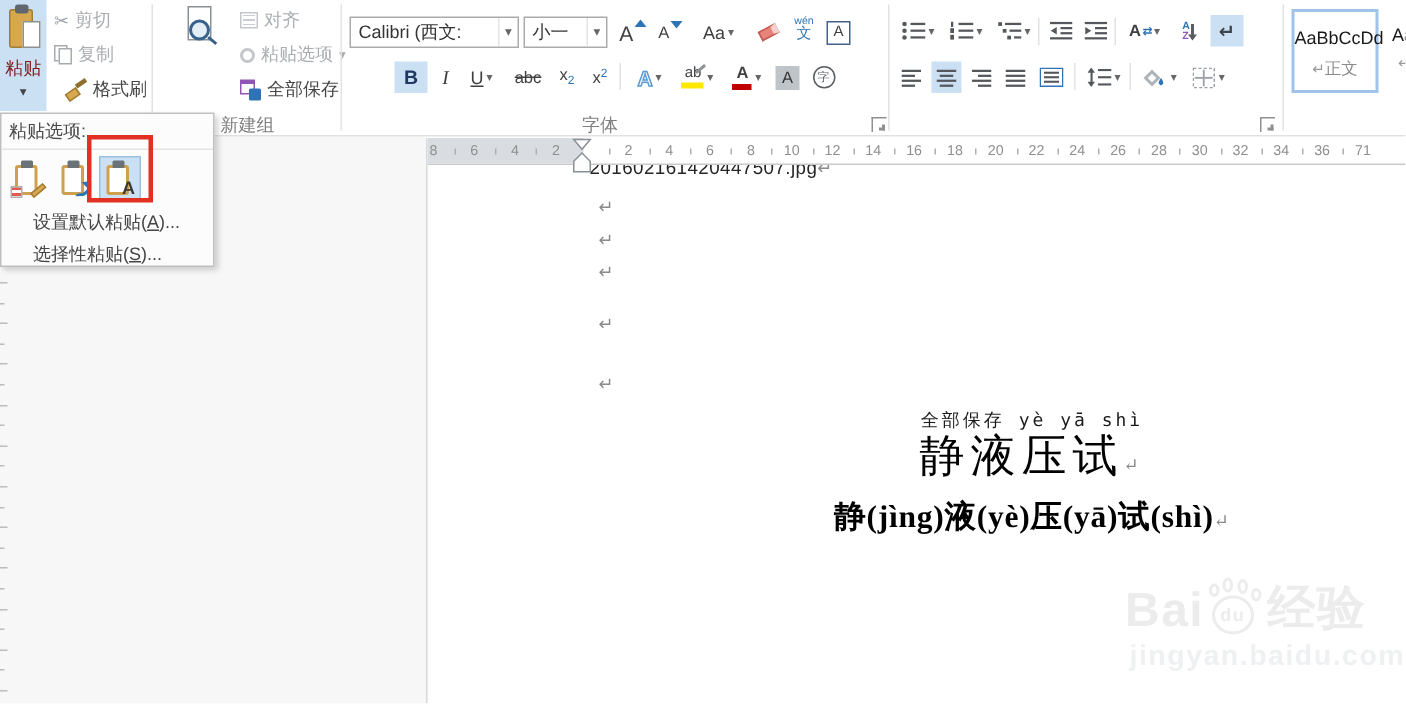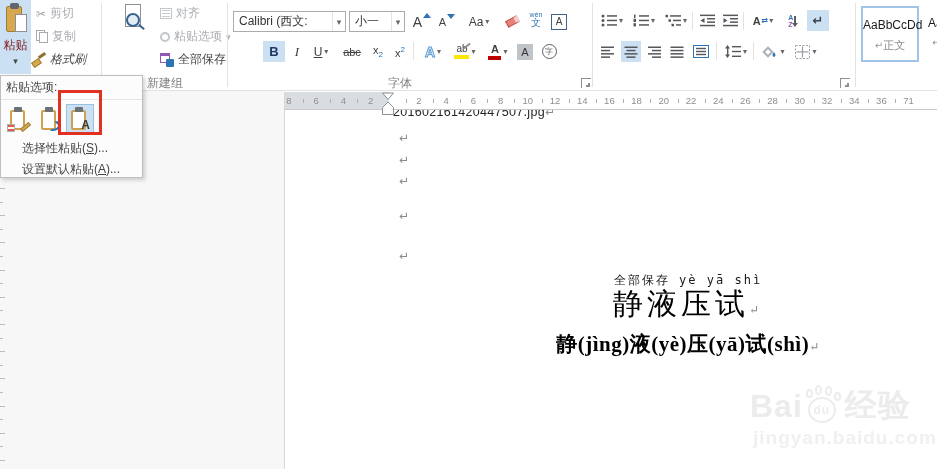--- a/index.html
+++ b/index.html
@@ -168,21 +168,21 @@
     <span class="glyph-gray">✂</span>
     <span>剪切</span>
   </div>
   <div class="sbtn disabled" style="left:36px; top:27px;">
     <span class="copy-ic">
         <i></i>
         <i></i>
       </span>
     <span>复制</span>
   </div>
-  <div class="sbtn" style="left:32px; top:50px;font-style:italic;">
+  <div class="sbtn" style="left:44px; top:50px;">
     <span class="fp-ic">
         <i class="fp-head"></i>
         <i class="fp-handle"></i>
       </span>
     <span>格式刷</span>
   </div>
   <div class="vsep" style="left:101px;"></div>
 
   <div class="bigbtn" style="left:106px;">
     <div class="ppv">
@@ -604,18 +604,18 @@
     <div class="pm-opt sel" style="left:65px;">
       <span class="mi">
         <i class="mi-board"></i>
           <i class="mi-clip"></i>
           <span class="mi-letter">A</span>
       </span>
     </div>
   </div>
   <div class="annot-red"></div>
   <div class="pm-item">
+    <span>设置默认粘贴(</span><span class="key">A</span><span>)...</span>
+  </div>
+  <div class="pm-item">
     <span>选择性粘贴(</span><span class="key">S</span><span>)...</span>
   </div>
-  <div class="pm-item">
-    <span>设置默认粘贴(</span><span class="key">A</span><span>)...</span>
-  </div>
 </div>
 
 </body></html>

